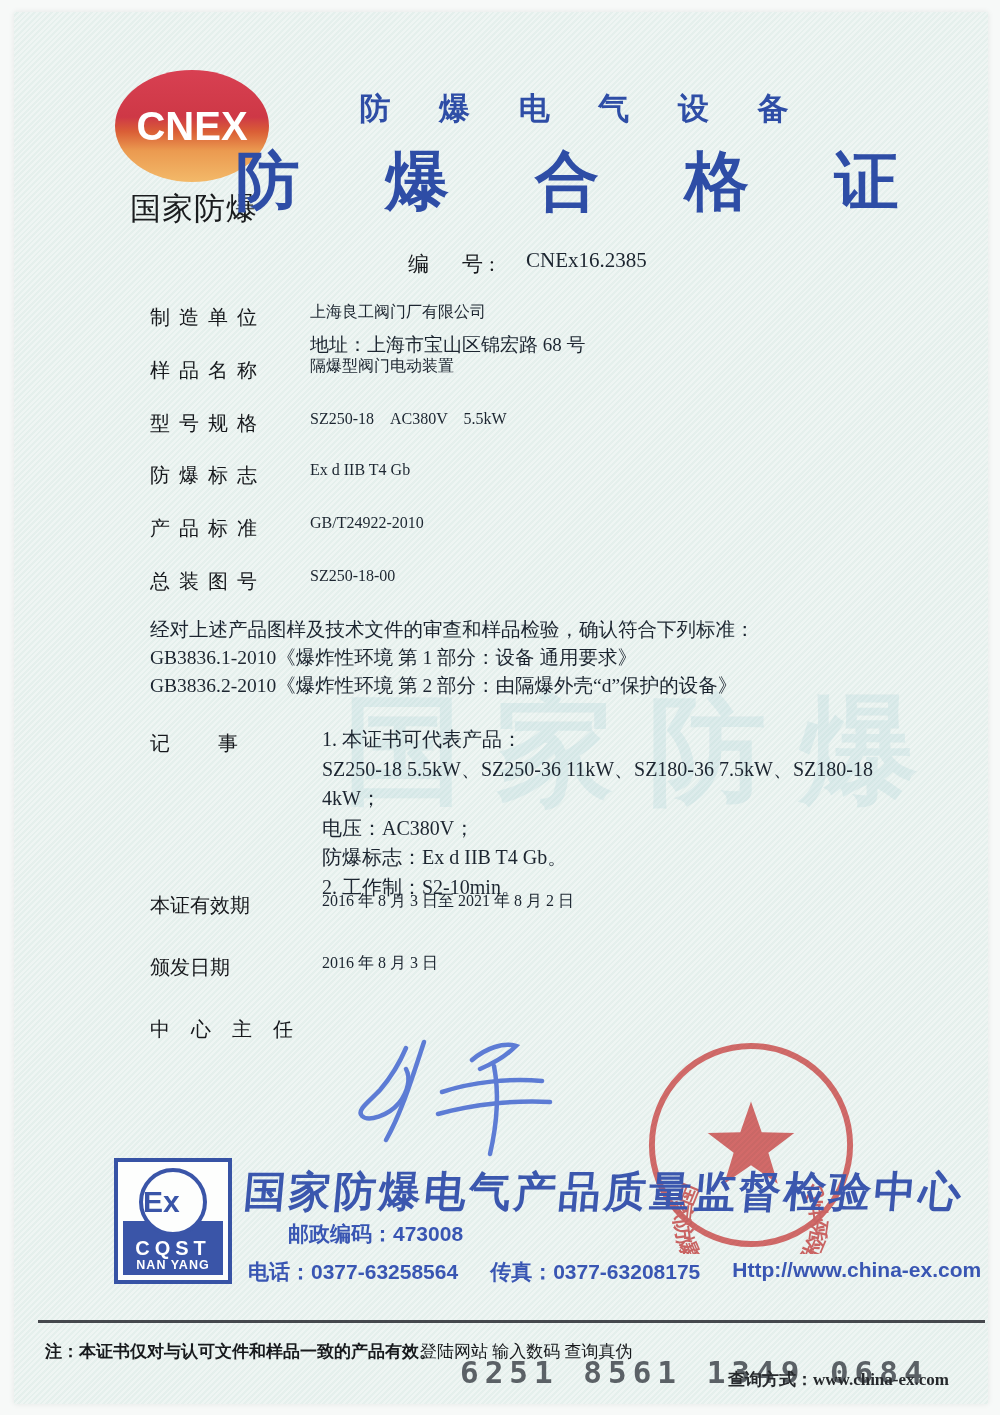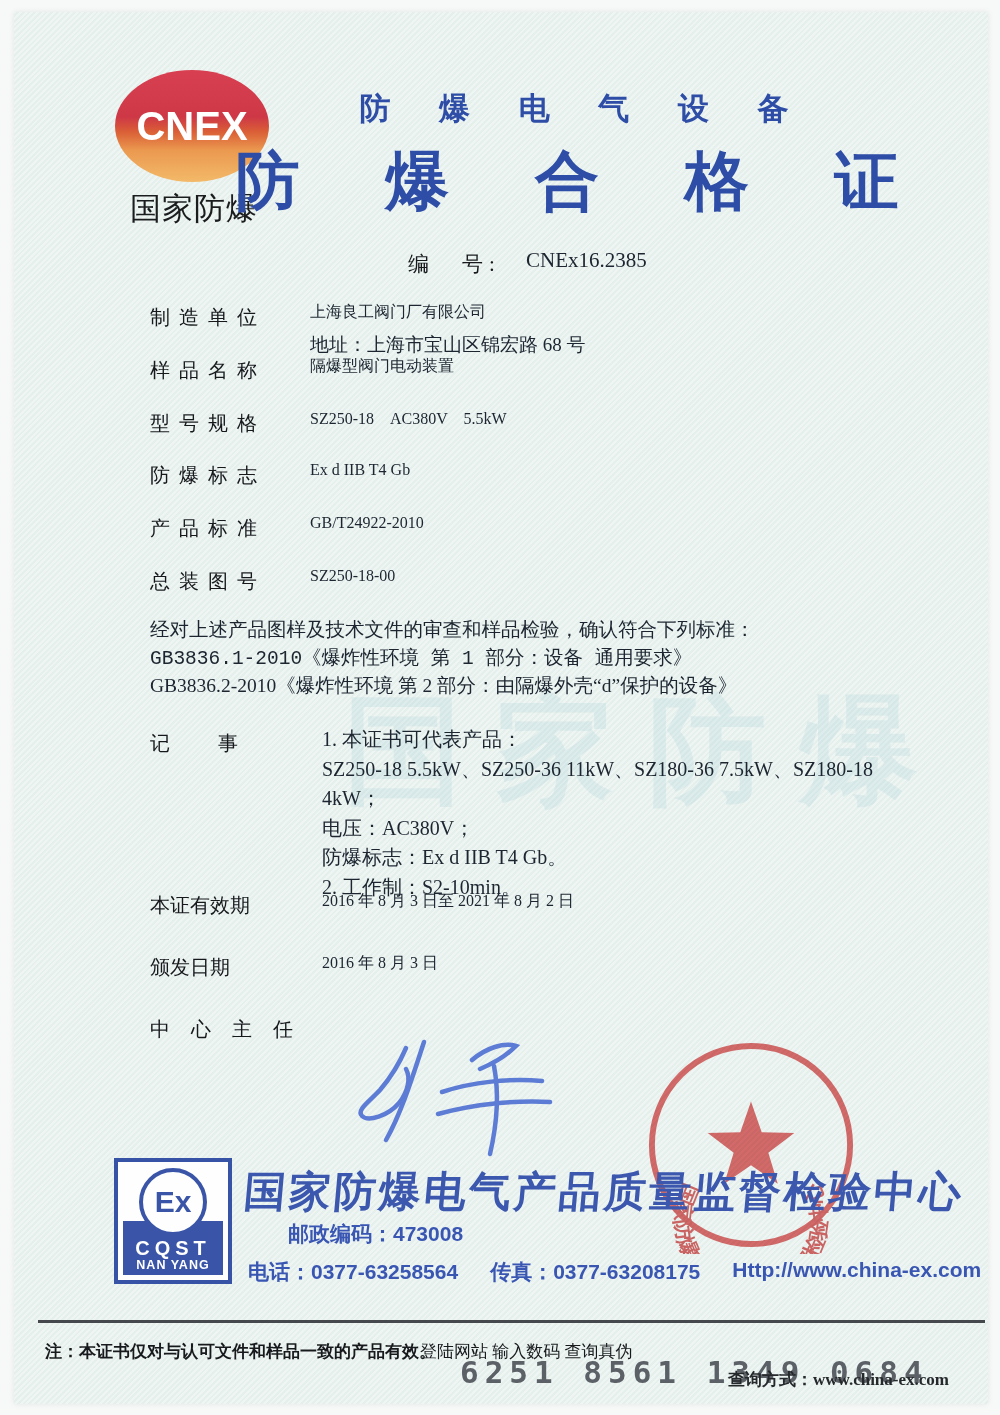--- a/index.html
+++ b/index.html
@@ -16,21 +16,21 @@
   .remarks-lines div{line-height:29.5px;font-size:20px;color:#1c2530;}
   .contact{color:#3956b3;font-family:"Liberation Sans","DejaVu Sans",sans-serif;font-weight:bold;}
   .wm{color:rgba(120,185,200,0.14);font-size:118px;letter-spacing:34px;font-weight:bold;
       font-family:"Liberation Sans",sans-serif;}
   .sep{position:absolute;background:#45484d;}
   .code{font-family:"DejaVu Sans Mono","Liberation Mono",monospace;font-weight:bold;
         font-size:31px;letter-spacing:6px;color:#5b6166;}
   .cqst-box{position:absolute;left:100px;top:1146px;width:118px;height:126px;border:4px solid #3753a5;background:#fdfefd;box-sizing:border-box;}
   .cqst-band{position:absolute;left:5px;right:5px;bottom:5px;height:54px;background:#3a55a8;}
   .cqst-circle{position:absolute;left:50%;top:6px;transform:translateX(-50%);width:68px;height:68px;border:4px solid #3a55a8;border-radius:50%;background:#fdfefd;box-sizing:border-box;
-               display:flex;align-items:center;justify-content:center;z-index:2;}
+               display:flex;align-items:center;z-index:2;}
   .cqst-circle span{color:#3a55a8;font-family:"Liberation Sans",sans-serif;font-weight:bold;font-size:30px;}
   .cqst-band .l1{display:block;text-align:center;color:#fff;font-family:"Liberation Sans",sans-serif;
                  font-weight:bold;font-size:20px;letter-spacing:5px;margin-top:17px;line-height:20px;}
   .cqst-band .l2{display:block;text-align:center;color:#fff;font-family:"Liberation Sans",sans-serif;
                  font-weight:bold;font-size:12.5px;letter-spacing:1px;line-height:15px;}
   .seal-wrap{position:absolute;left:628px;top:1024px;width:218px;height:218px;mix-blend-mode:multiply;opacity:.88;}
   .sig-wrap{position:absolute;left:330px;top:1022px;width:240px;height:130px;}
   .center-name{left:230px;top:1152px;font-size:42px;color:#3b57ae;font-weight:bold;transform:skewX(-5deg);
                letter-spacing:3px;font-family:"Liberation Serif","DejaVu Serif",serif;}
   .flexrow{display:flex;}
@@ -79,21 +79,21 @@
     <div class="abs lab" style="left:136px;top:450px;">防 爆 标 志</div>
     <div class="abs val" style="left:296px;top:449px;">Ex d IIB T4 Gb</div>
 
     <div class="abs lab" style="left:136px;top:503px;">产 品 标 准</div>
     <div class="abs val" style="left:296px;top:502px;">GB/T24922-2010</div>
 
     <div class="abs lab" style="left:136px;top:556px;">总 装 图 号</div>
     <div class="abs val" style="left:296px;top:555px;">SZ250-18-00</div>
 
     <div class="abs para" style="left:136px;top:604px;">经对上述产品图样及技术文件的审查和样品检验，确认符合下列标准：</div>
-    <div class="abs para" style="left:136px;top:632px;font-family:Liberation Mono, monospace;">GB3836.1-2010《爆炸性环境 第 1 部分：设备 通用要求》</div>
+    <div class="abs para" style="left:136px;top:632px;">GB3836.1-2010《爆炸性环境 第 1 部分：设备 通用要求》</div>
     <div class="abs para" style="left:136px;top:660px;">GB3836.2-2010《爆炸性环境 第 2 部分：由隔爆外壳“d”保护的设备》</div>
 
     <div class="abs lab" style="left:136px;top:718px;letter-spacing:14px;">记　事</div>
     <div class="abs remarks-lines" style="left:308px;top:713px;">
       <div>1. 本证书可代表产品：</div>
       <div>SZ250-18  5.5kW、SZ250-36  11kW、SZ180-36  7.5kW、SZ180-18</div>
       <div>4kW；</div>
       <div>电压：AC380V；</div>
       <div>防爆标志：Ex d IIB T4 Gb。</div>
       <div>2. 工作制：S2-10min。</div>

